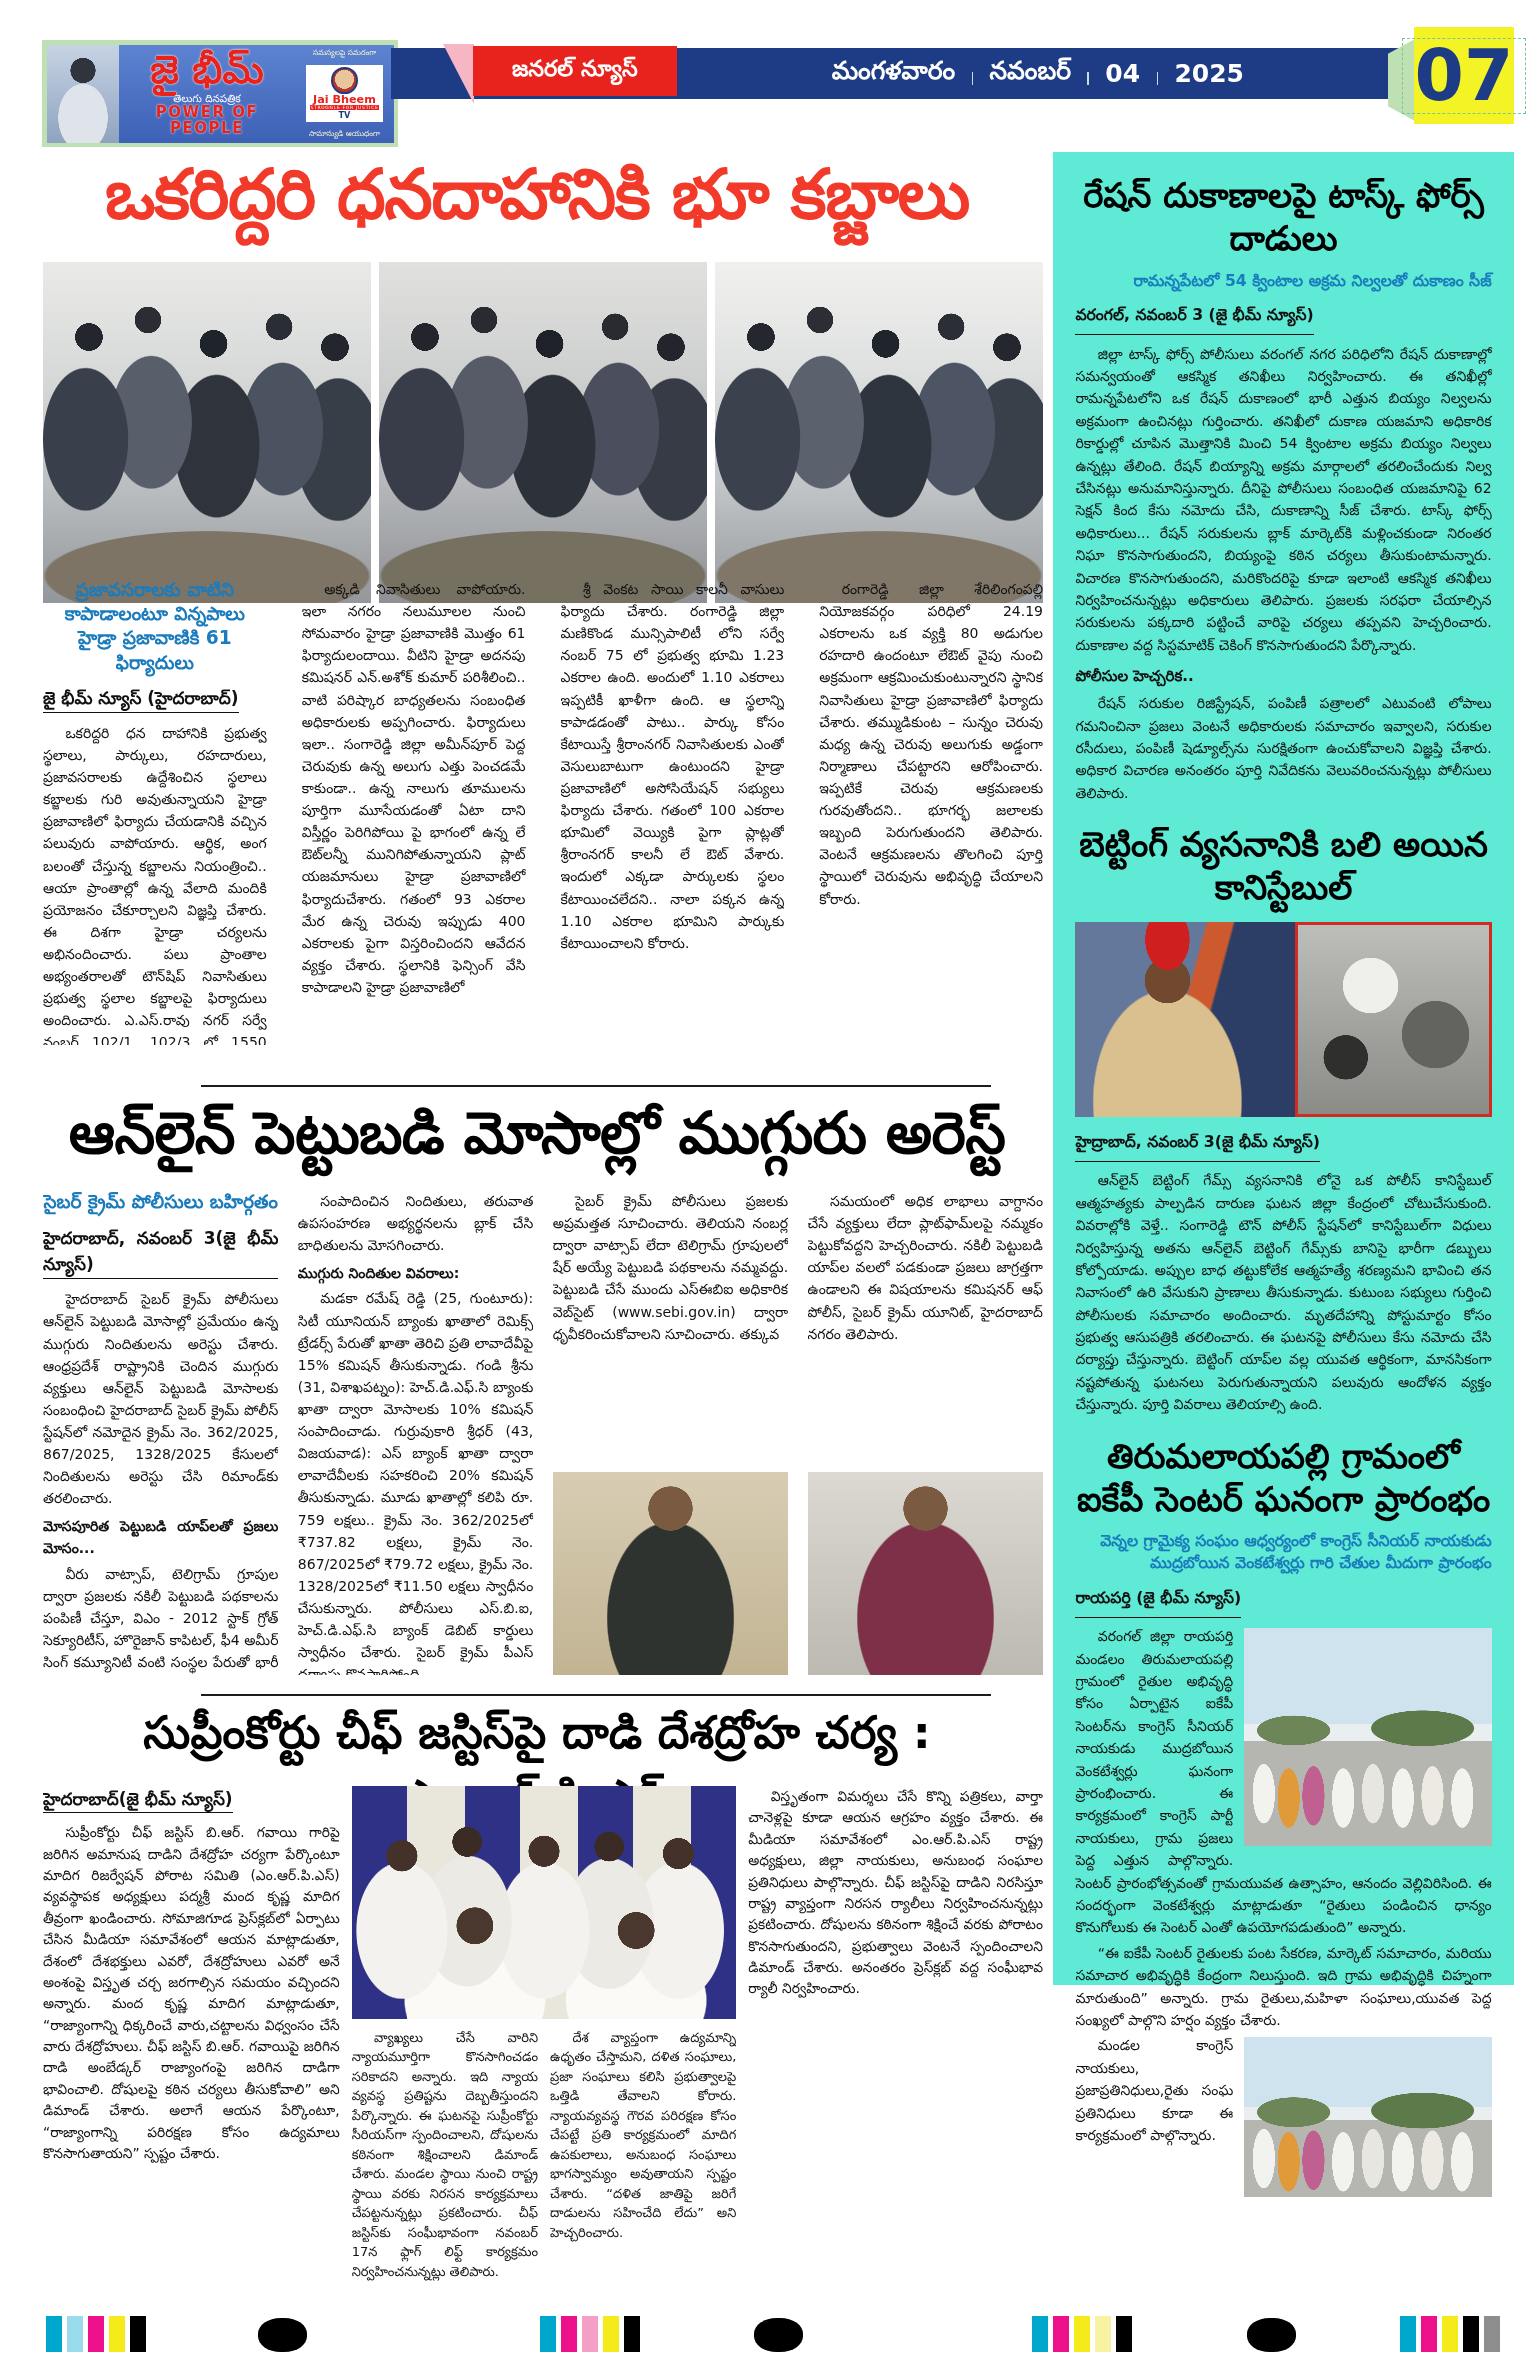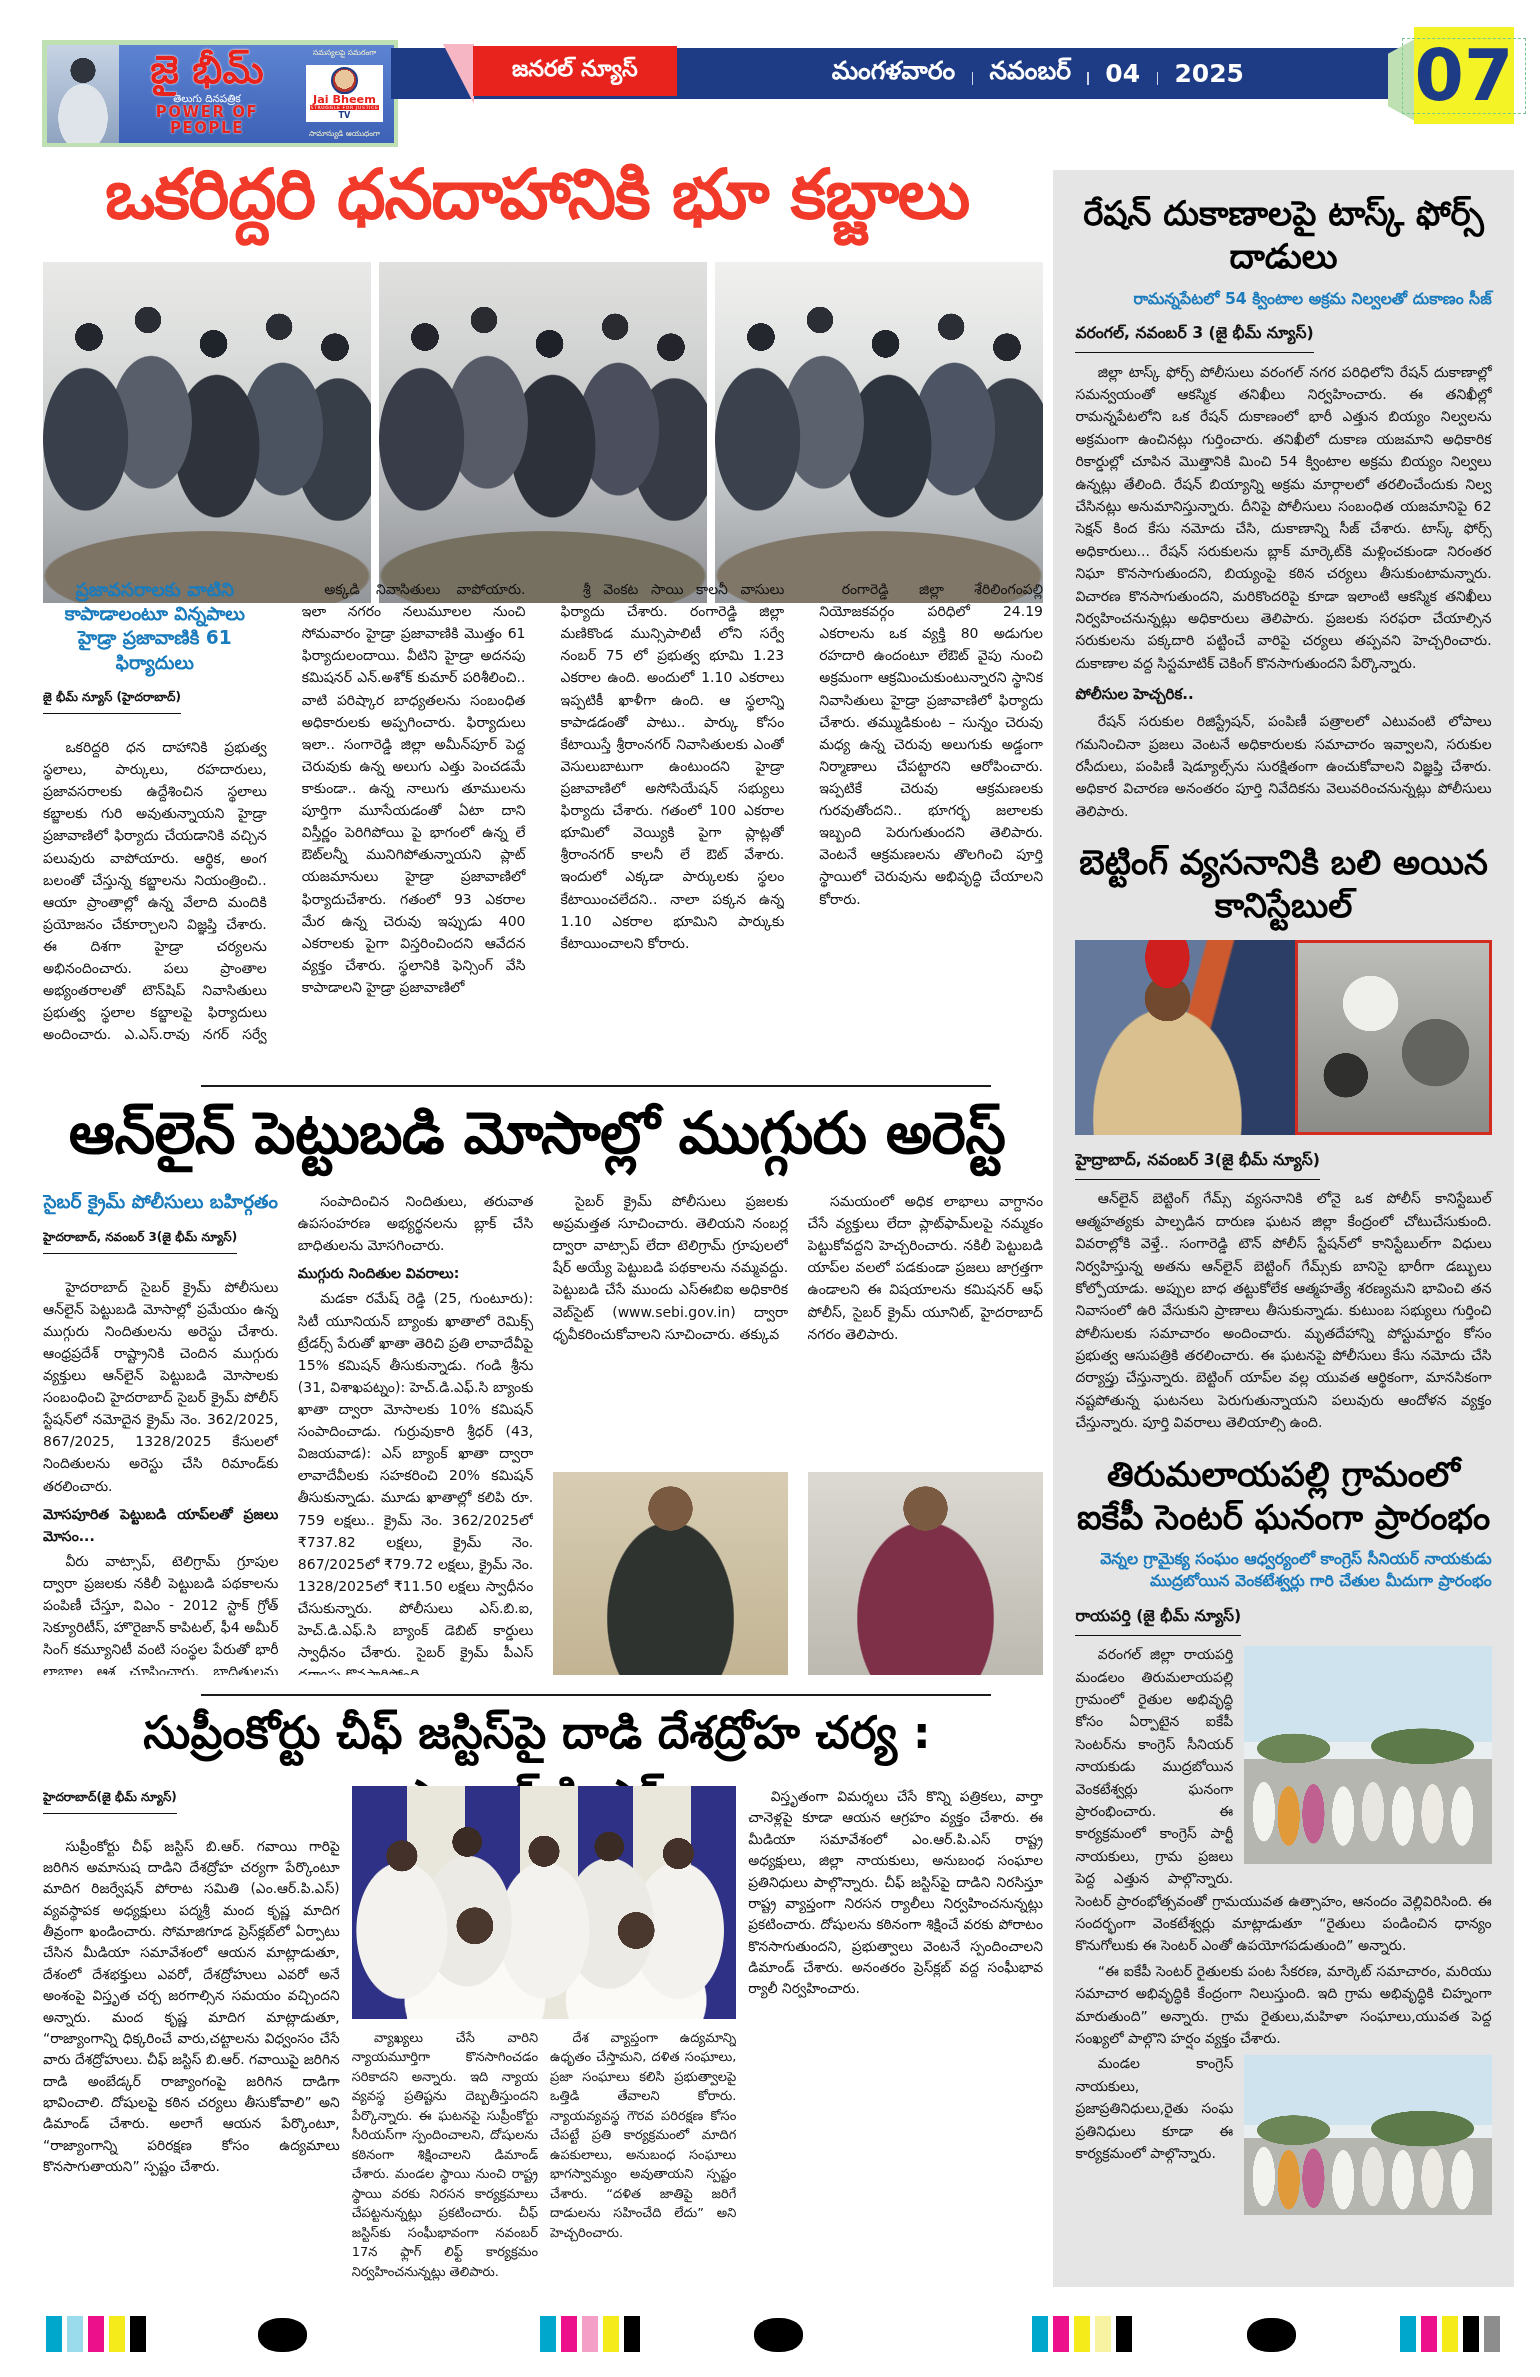--- a/index.html
+++ b/index.html
@@ -51,21 +51,21 @@
      radial-gradient(ellipse 41px 67px at 73% 49%, #4b5260 98%, transparent),
      radial-gradient(ellipse 43px 72px at 90% 55%, #383e48 98%, transparent),
      radial-gradient(ellipse 164px 45px at 50% 92%, #7d7466 98%, transparent),
      linear-gradient(180deg,#e9eae8 0%,#d6d8d7 35%,#bcbfc1 65%,#93969a 100%);}
   .photo-office.v2{filter:brightness(.96) hue-rotate(8deg);}
   .photo-office.v3{filter:brightness(1.03);}
 
   .a1-text{position:absolute;left:43px;top:578px;width:1000px;height:467px;display:flex;gap:35px;}
   .col{flex:1;font-size:14px;line-height:1.58;text-align:justify;overflow:hidden;}
   .bluehead{color:#1a7bbd;font-weight:800;font-size:18.6px;line-height:1.3;text-align:center;margin-bottom:10.4px;}
-  .dateline{font-weight:800;font-size:12px;display:inline-block;border-bottom:1.5px solid #111;padding-bottom:6px;margin-bottom:22px;}
+  .dateline{font-weight:800;font-size:17px;display:inline-block;border-bottom:1.5px solid #111;padding-bottom:0;margin-bottom:9px;}
   .bodytext{text-indent:22.4px;}
   .boldline{font-weight:800;margin:6px 0 3px 0;}
 
   .rule{position:absolute;height:0;border-top:2.2px solid #1c1c1c;}
   .a2-head{position:absolute;left:30px;top:1099px;width:1014px;text-align:center;font-size:58px;font-weight:900;color:#000;letter-spacing:-0.7px;}
   .a2-text{position:absolute;left:43px;top:1190px;width:1000px;height:485px;display:flex;gap:19.4px;}
   .colflex{display:flex;flex-direction:column;}
   .mug{height:203px;margin-top:6px;}
   .mug1{background:
      radial-gradient(circle 22.4px at 50% 18%, #7a5a40 98%, transparent),
@@ -94,21 +94,21 @@
      radial-gradient(ellipse 45px 66px at 67% 59%, #eceae4 98%, transparent),
      radial-gradient(ellipse 46px 69px at 85% 62%, #f3f2ee 98%, transparent),
      radial-gradient(ellipse 71px 63px at 32% 92%, #fbfaf7 98%, transparent),
      radial-gradient(ellipse 71px 63px at 74% 92%, #fbfaf7 98%, transparent),
      repeating-linear-gradient(90deg,#2e3186 0 55px,#e9e6dc 55px 113px);}
   .a3-midcols{flex:1;display:flex;gap:12px;margin-top:9px;}
   .a3-midcol{flex:1;font-size:13px;line-height:1.5;text-align:justify;overflow:hidden;}
   .a3-c4{width:295px;font-size:13.8px;line-height:1.55;text-align:justify;overflow:hidden;}
 
   
-  .sidebar{position:absolute;left:1053px;top:170px;width:461px;height:2117px;background:#e5e5e5;padding:22.4px 22.4px;box-sizing:border-box;}
+  .sidebar{position:absolute;left:1053px;top:152px;width:461px;height:1833px;background:#5eead4;padding:22.4px 22.4px;box-sizing:border-box;}
   .sb-h1{font-size:34px;font-weight:900;text-align:center;line-height:1.25;color:#000;}
   .sb-sub{color:#1a7bbd;font-weight:800;font-size:15.7px;text-align:right;margin:10.4px 0 13.4px;line-height:1.4;}
   .sb-date{font-weight:700;font-size:15.7px;display:inline-block;border-bottom:1.5px solid #111;padding-bottom:6px;margin-bottom:7.5px;}
   .sb-body{font-size:14px;line-height:1.6;text-align:justify;}
   .sb-body p{margin:0 0 3px 0;text-indent:22.4px;}
   .sb-boldhead{font-weight:800;font-size:15px;margin:7.5px 0 4.5px;}
   .const-photo{height:195px;display:flex;margin:13.4px 0 15px;}
   .const-left{flex:1.15;background:
      radial-gradient(ellipse 22.4px 31px at 42% 9%, #cf1f1f 98%, transparent),
      radial-gradient(circle 23px at 42% 30%, #70492f 98%, transparent),

